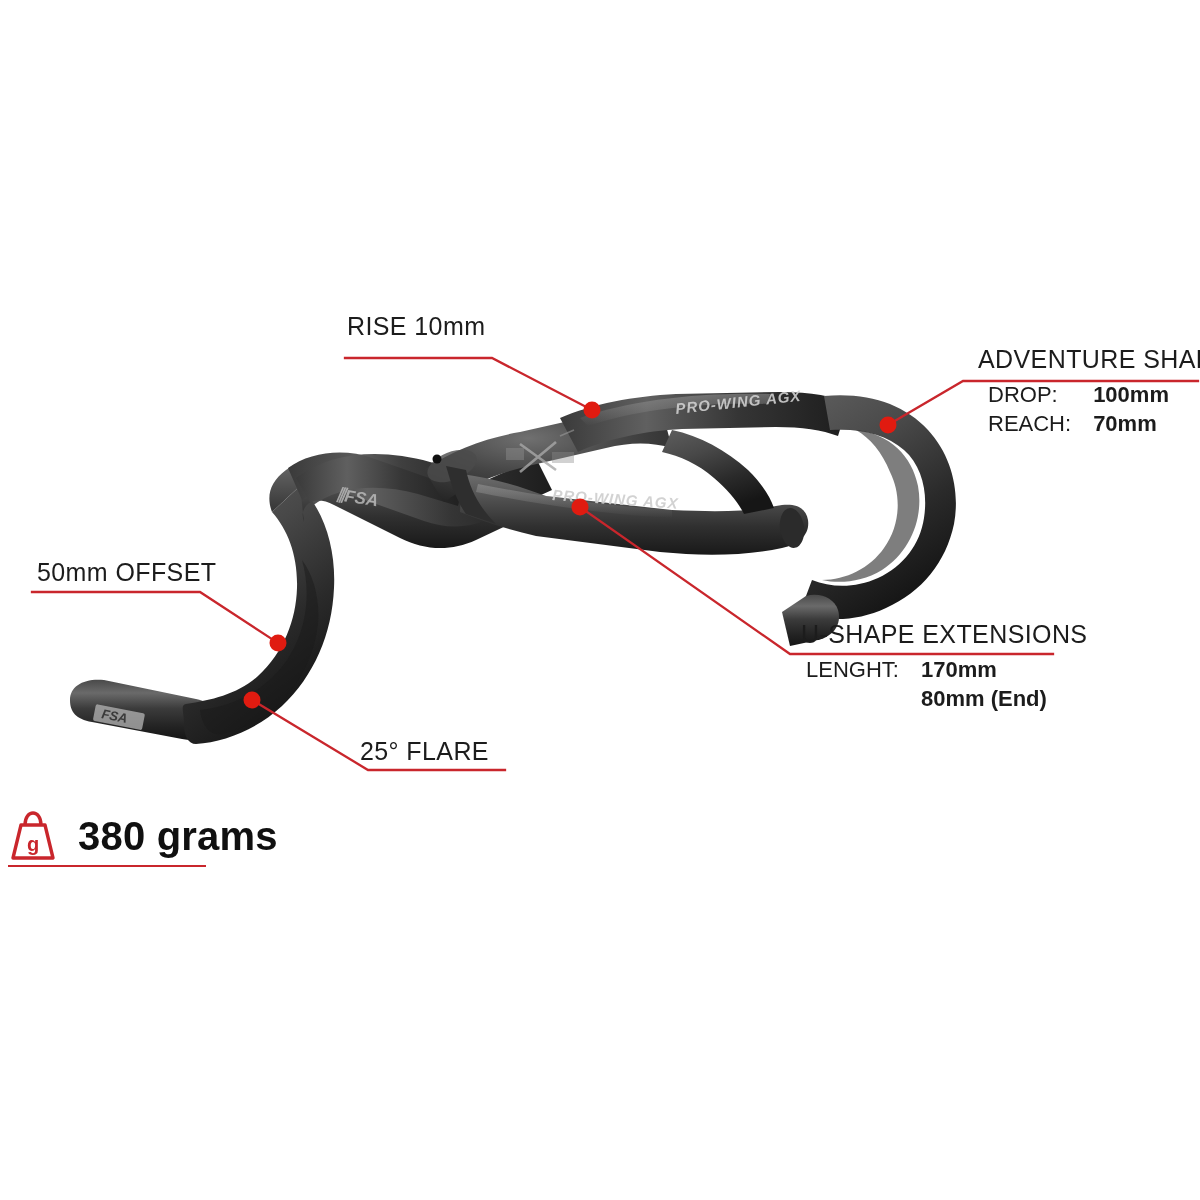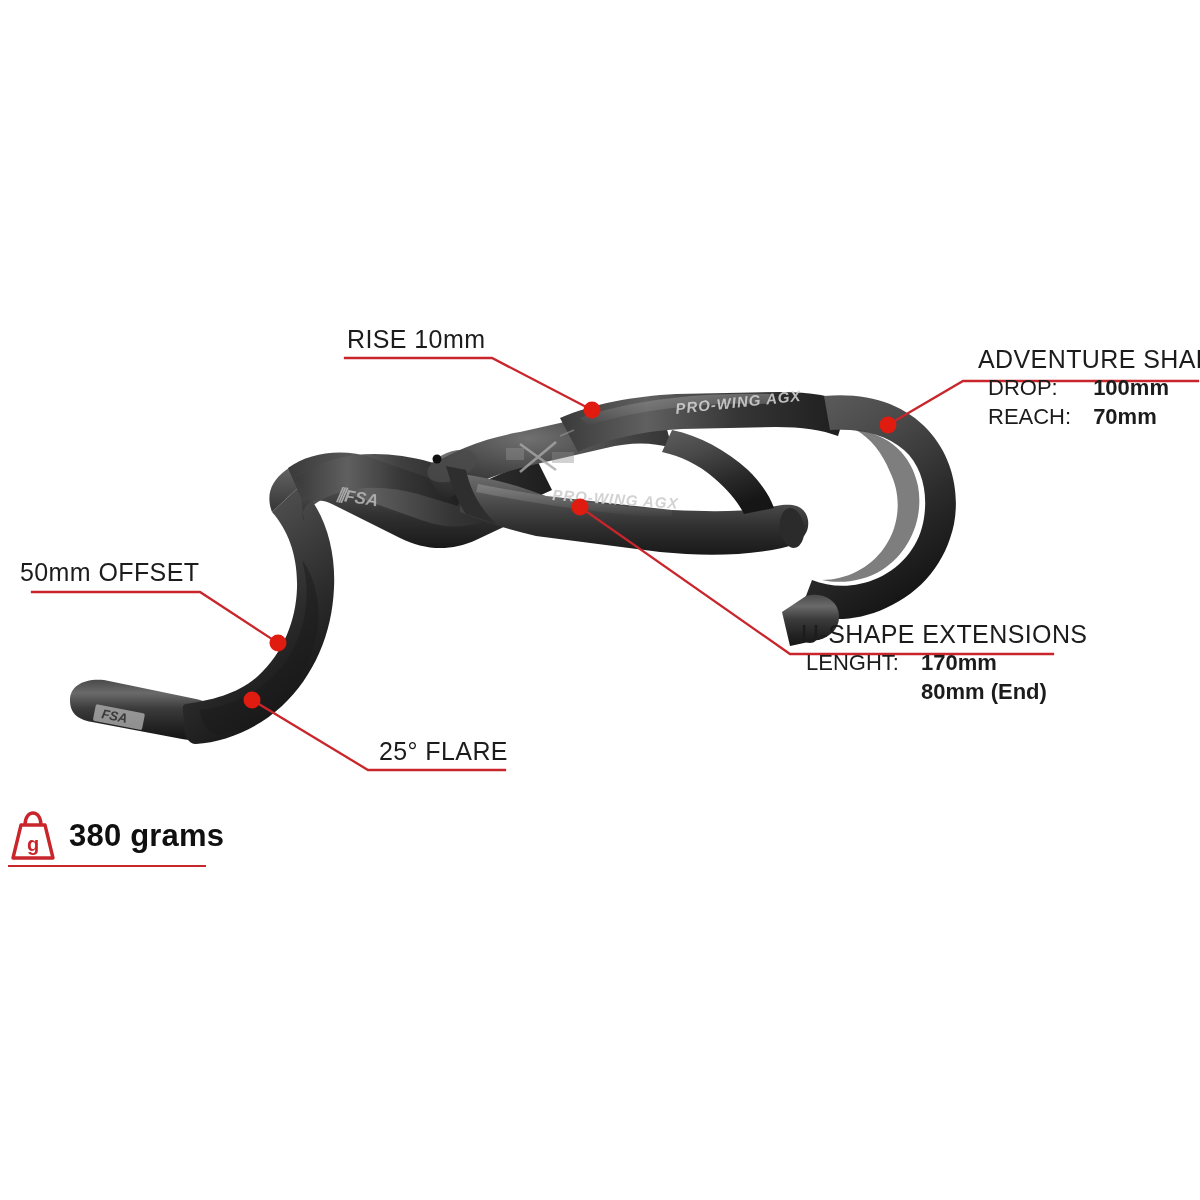--- a/index.html
+++ b/index.html
@@ -40,20 +40,21 @@
     z-index: 3;
     white-space: nowrap;
   }
   .callout-title {
     font-size: 25px;
     letter-spacing: 0.4px;
     color: #1c1c1c;
     font-weight: 400;
   }
   .detail-table {
+    margin-top: 7px;
     border-collapse: collapse;
   }
   .detail-table td {
     font-size: 22px;
     color: #1c1c1c;
     padding: 1px 0;
     vertical-align: top;
     line-height: 1.22;
   }
   .detail-key {
@@ -66,24 +67,24 @@
   #weight-badge {
     position: absolute;
     left: 8px;
     top: 808px;
     z-index: 3;
     display: flex;
     align-items: center;
   }
   #weight-icon { display: block; }
   #weight-text {
-    font-size: 31px;
+    font-size: 40px;
     font-weight: bold;
     color: #101010;
-    margin-left: 11px;
+    margin-left: 20px;
     letter-spacing: 0.2px;
   }
   #weight-rule {
     position: absolute;
     left: 8px;
     top: 865px;
     width: 198px;
     height: 2px;
     background: #c9262c;
     z-index: 3;
@@ -309,21 +310,21 @@
     </g>
     <g fill="#e01b10">
       <circle cx="592" cy="410" r="8.5"></circle>
       <circle cx="888" cy="425" r="8.5"></circle>
       <circle cx="580" cy="507" r="8.5"></circle>
       <circle cx="278" cy="643" r="8.5"></circle>
       <circle cx="252" cy="700" r="8.5"></circle>
     </g>
   </svg>
 
-  <div class="callout" style="left:347px; top:325px;">
+  <div class="callout" style="left:347px; top:312px;">
     <div class="callout-title">RISE 10mm</div>
   </div>
 
   <div class="callout" style="left:978px; top:345px;">
     <div class="callout-title">ADVENTURE SHAPE</div>
     <table class="detail-table" style="margin-left:10px;">
       <tbody>
           <tr>
         <td class="detail-key">DROP:</td>
         <td class="detail-val">100mm</td>
@@ -345,25 +346,25 @@
         <td class="detail-val">170mm</td>
       </tr>
       <tr>
         <td class="detail-key"></td>
         <td class="detail-val">80mm (End)</td>
       </tr>
     </tbody>
       </table>
   </div>
 
-  <div class="callout" style="left:20px; top:558px;">
+  <div class="callout" style="left:37px; top:558px;">
     <div class="callout-title">50mm OFFSET</div>
   </div>
 
-  <div class="callout" style="left:379px; top:737px;">
+  <div class="callout" style="left:360px; top:737px;">
     <div class="callout-title">25° FLARE</div>
   </div>
 
   <div id="weight-badge">
     <svg id="weight-icon" width="50" height="56" viewBox="0 0 50 56">
       <path d="M 17 17 C 17 9, 21 5, 25 5 C 29 5, 33 9, 33 17" stroke="#c9262c" stroke-width="3.4" fill="none"></path>
       <path d="M 13 17 L 37 17 L 45 50 L 5 50 Z" stroke="#c9262c" stroke-width="3.4" fill="#ffffff" stroke-linejoin="round"></path>
       <text x="25" y="43" fill="#c9262c" font-size="20" font-family="'Liberation Sans', sans-serif" font-weight="bold" text-anchor="middle">g</text>
     </svg>
     <div id="weight-text">380 grams</div>

